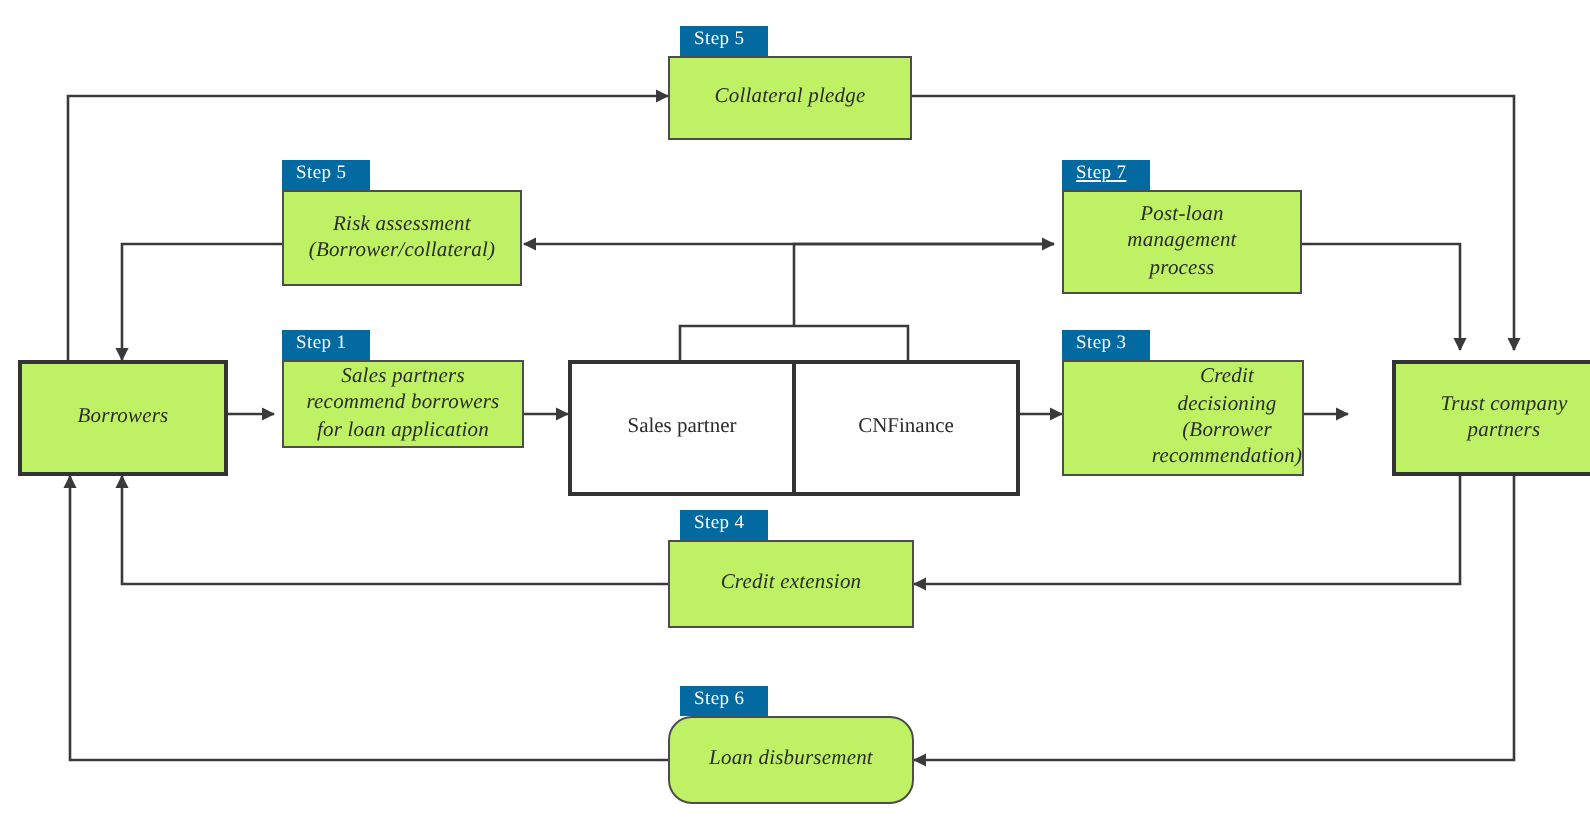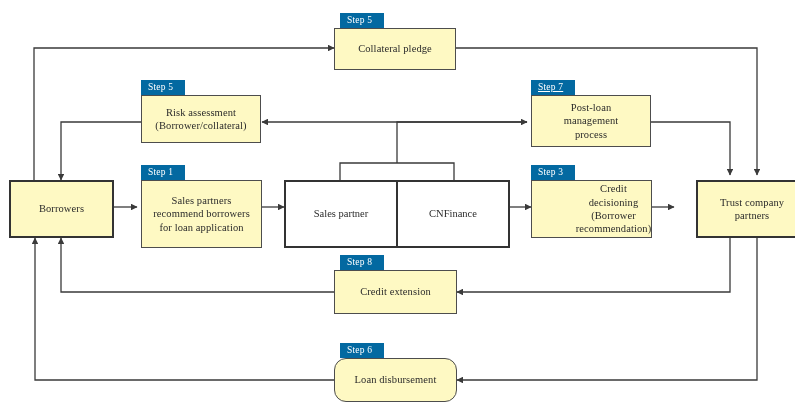--- a/index.html
+++ b/index.html
@@ -22,31 +22,32 @@
     position: absolute;
     left: 0;
     top: 0;
     width: 795px;
     height: 409px;
     display: block;
   }
   .node-box {
     position: absolute;
     box-sizing: border-box;
-    background: #fef9c3;
+    background: #bef264;
     border: 1px solid #4d4d4d;
     display: flex;
     align-items: center;
     justify-content: center;
     text-align: center;
     color: #2b2b2b;
     font-size: 10.5px;
     line-height: 1.28;
     letter-spacing: 0.1px;
     z-index: 3;
+    font-style: italic;
   }
   .node-box.heavy {
     border: 2.5px solid #333333;
   }
   .node-label {
     padding: 0 4px;
     white-space: pre-line;
   }
   .step-tag {
     position: absolute;
@@ -133,21 +134,21 @@
   <div class="step-tag" style="left:340px; top:13px; min-width:44px;">Step 5</div>
 
   <div class="step-tag" style="left:141px; top:80px; min-width:44px;">Step 5</div>
 
   <div class="step-tag" style="left:531px; top:80px; min-width:44px;text-decoration:underline;">Step 7</div>
 
   <div class="step-tag" style="left:141px; top:165px; min-width:44px;">Step 1</div>
 
   <div class="step-tag" style="left:531px; top:165px; min-width:44px;">Step 3</div>
 
-  <div class="step-tag" style="left:340px; top:255px; min-width:44px;">Step 8</div>
+  <div class="step-tag" style="left:340px; top:255px; min-width:44px;">Step 4</div>
 
   <div class="step-tag" style="left:340px; top:343px; min-width:44px;">Step 6</div>
 
   <div class="node-box" style="left:334px; top:28px; width:122px; height:42px;">
     <span class="node-label">Collateral pledge</span>
   </div>
 
   <div class="node-box" style="left:141px; top:95px; width:120px; height:48px;">
     <span class="node-label">Risk assessment
 (Borrower/collateral)</span>
@@ -156,21 +157,21 @@
   <div class="node-box" style="left:531px; top:95px; width:120px; height:52px;">
     <span class="node-label">Post-loan
 management
 process</span>
   </div>
 
   <div class="node-box heavy" style="left:9px; top:180px; width:105px; height:58px;">
     <span class="node-label">Borrowers</span>
   </div>
 
-  <div class="node-box" style="left:141px; top:180px; width:121px; height:68px;">
+  <div class="node-box" style="left:141px; top:180px; width:121px; height:44px;">
     <span class="node-label">Sales partners
 recommend borrowers
 for loan application</span>
   </div>
 
   <div class="split-box" style="left:284px; top:180px; width:226px; height:68px;">
     <div class="split-cell">
       <span class="node-label">Sales partner</span>
     </div>
     <div class="split-cell">

